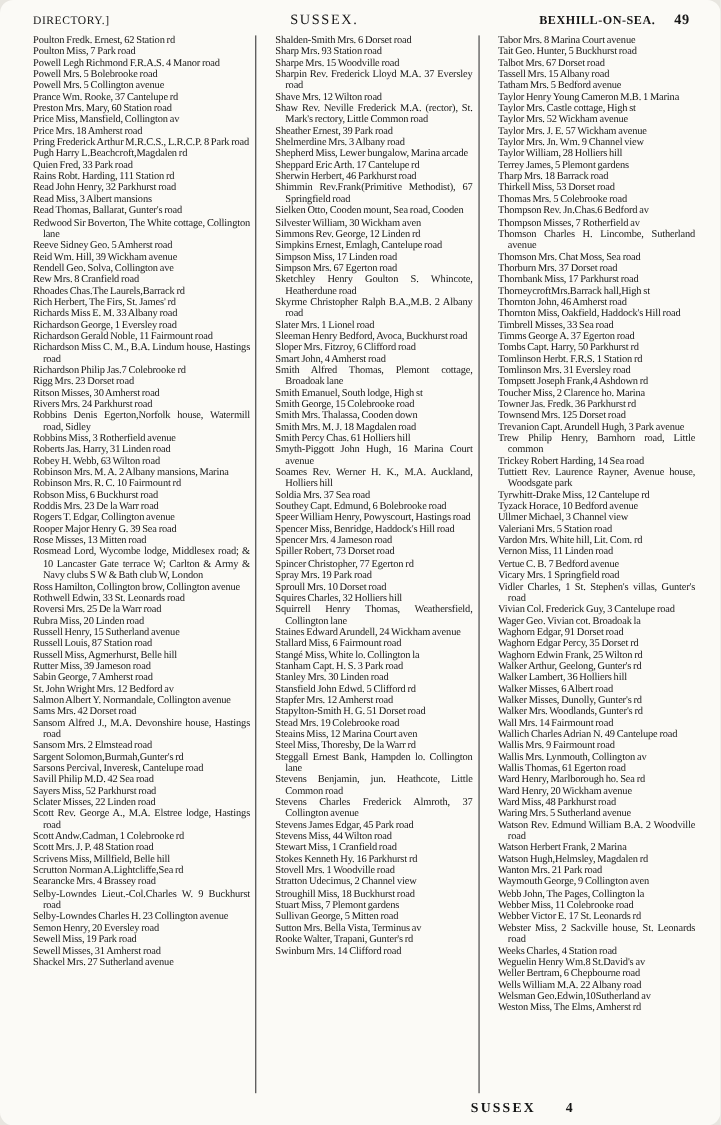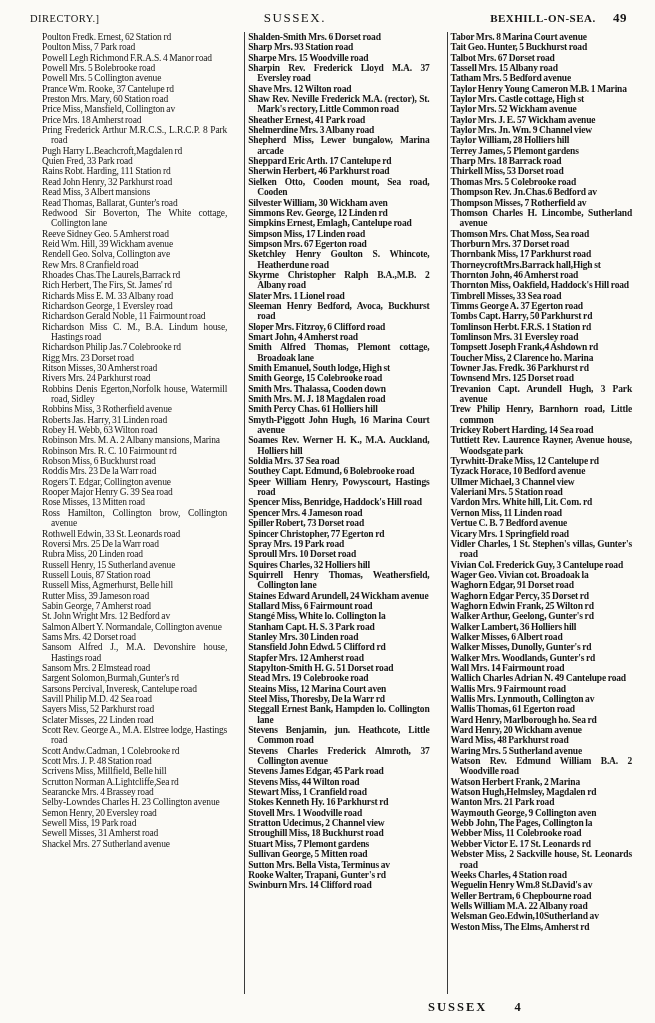--- a/index.html
+++ b/index.html
@@ -5,20 +5,21 @@
   html,body { margin:0; padding:0; background:#e8e6e0; }
   .page {
     position:relative;
     width:655px; height:1023px;
     margin:0 auto;
     background:#fbfaf6;
     font-family:"Liberation Serif", "DejaVu Serif", serif;
     color:#161616;
     overflow:hidden;
     box-sizing:border-box;
+    border-radius:12px;
   }
   .header {
     display:flex; justify-content:space-between; align-items:baseline;
     padding:10px 28px 2px 30px;
   }
   .hdr-left  { font-size:10.5px; letter-spacing:0.5px; }
   .hdr-center{ font-size:13px; letter-spacing:1.5px; }
   .hdr-right { font-size:11px; font-weight:bold; letter-spacing:0.5px; }
   .hdr-right .pgnum { font-size:13px; margin-left:14px; }
   .columns {
@@ -29,26 +30,24 @@
   }
   .col {
     width:33.333%;
     box-sizing:border-box;
     font-size:9.5px;
     line-height:10.35px;
     letter-spacing:-0.15px;
     word-spacing:-0.5px;
     padding-right:5px;
     overflow:hidden;
-    margin-left:12px;
   }
   .col.rule {
     border-left:1px solid #3a3a3a;
-    padding-left:3px;
-    font-weight:bold;
+    padding-left:17px;
   }
   .entry {
     margin:0;
     text-align:justify;
     text-indent:-9px;
     padding-left:9px;
   }
   .footer {
     position:absolute;
     left:428px; bottom:8px;
@@ -108,20 +107,21 @@
         <p class="entry">Robbins Miss, 3 Rotherfield avenue</p>
         <p class="entry">Roberts Jas. Harry, 31 Linden road</p>
         <p class="entry">Robey H. Webb, 63 Wilton road</p>
         <p class="entry">Robinson Mrs. M. A. 2 Albany mansions, Marina</p>
         <p class="entry">Robinson Mrs. R. C. 10 Fairmount rd</p>
         <p class="entry">Robson Miss, 6 Buckhurst road</p>
         <p class="entry">Roddis Mrs. 23 De la Warr road</p>
         <p class="entry">Rogers T. Edgar, Collington avenue</p>
         <p class="entry">Rooper Major Henry G. 39 Sea road</p>
         <p class="entry">Rose Misses, 13 Mitten road</p>
+        <p class="entry">Rosmead Lord, Wycombe lodge, Middlesex road; &amp; 10 Lancaster Gate terrace W; Carlton &amp; Army &amp; Navy clubs S W &amp; Bath club W, London</p>
         <p class="entry">Ross Hamilton, Collington brow, Collington avenue</p>
         <p class="entry">Rothwell Edwin, 33 St. Leonards road</p>
         <p class="entry">Roversi Mrs. 25 De la Warr road</p>
         <p class="entry">Rubra Miss, 20 Linden road</p>
         <p class="entry">Russell Henry, 15 Sutherland avenue</p>
         <p class="entry">Russell Louis, 87 Station road</p>
         <p class="entry">Russell Miss, Agmerhurst, Belle hill</p>
         <p class="entry">Rutter Miss, 39 Jameson road</p>
         <p class="entry">Sabin George, 7 Amherst road</p>
         <p class="entry">St. John Wright Mrs. 12 Bedford av</p>
@@ -133,38 +133,40 @@
         <p class="entry">Sarsons Percival, Inveresk, Cantelupe road</p>
         <p class="entry">Savill Philip M.D. 42 Sea road</p>
         <p class="entry">Sayers Miss, 52 Parkhurst road</p>
         <p class="entry">Sclater Misses, 22 Linden road</p>
         <p class="entry">Scott Rev. George A., M.A. Elstree lodge, Hastings road</p>
         <p class="entry">Scott Andw.Cadman, 1 Colebrooke rd</p>
         <p class="entry">Scott Mrs. J. P. 48 Station road</p>
         <p class="entry">Scrivens Miss, Millfield, Belle hill</p>
         <p class="entry">Scrutton Norman A.Lightcliffe,Sea rd</p>
         <p class="entry">Searancke Mrs. 4 Brassey road</p>
+        <p class="entry">Selby-Lowndes Lieut.-Col.Charles W. 9 Buckhurst road</p>
         <p class="entry">Selby-Lowndes Charles H. 23 Collington avenue</p>
         <p class="entry">Semon Henry, 20 Eversley road</p>
         <p class="entry">Sewell Miss, 19 Park road</p>
         <p class="entry">Sewell Misses, 31 Amherst road</p>
         <p class="entry">Shackel Mrs. 27 Sutherland avenue</p>
       </div>
     <div class="col rule">
         <p class="entry">Shalden-Smith Mrs. 6 Dorset road</p>
         <p class="entry">Sharp Mrs. 93 Station road</p>
         <p class="entry">Sharpe Mrs. 15 Woodville road</p>
         <p class="entry">Sharpin Rev. Frederick Lloyd M.A. 37 Eversley road</p>
         <p class="entry">Shave Mrs. 12 Wilton road</p>
         <p class="entry">Shaw Rev. Neville Frederick M.A. (rector), St. Mark's rectory, Little Common road</p>
-        <p class="entry">Sheather Ernest, 41 Park road</p>
+        <p class="entry">Sheather Ernest, 39 Park road</p>
         <p class="entry">Shelmerdine Mrs. 3 Albany road</p>
         <p class="entry">Shepherd Miss, Lewer bungalow, Marina arcade</p>
         <p class="entry">Sheppard Eric Arth. 17 Cantelupe rd</p>
         <p class="entry">Sherwin Herbert, 46 Parkhurst road</p>
+        <p class="entry">Shimmin Rev.Frank(Primitive Methodist), 67 Springfield road</p>
         <p class="entry">Sielken Otto, Cooden mount, Sea road, Cooden</p>
         <p class="entry">Silvester William, 30 Wickham aven</p>
         <p class="entry">Simmons Rev. George, 12 Linden rd</p>
         <p class="entry">Simpkins Ernest, Emlagh, Cantelupe road</p>
         <p class="entry">Simpson Miss, 17 Linden road</p>
         <p class="entry">Simpson Mrs. 67 Egerton road</p>
         <p class="entry">Sketchley Henry Goulton S. Whincote, Heatherdune road</p>
         <p class="entry">Skyrme Christopher Ralph B.A.,M.B. 2 Albany road</p>
         <p class="entry">Slater Mrs. 1 Lionel road</p>
         <p class="entry">Sleeman Henry Bedford, Avoca, Buckhurst road</p>

